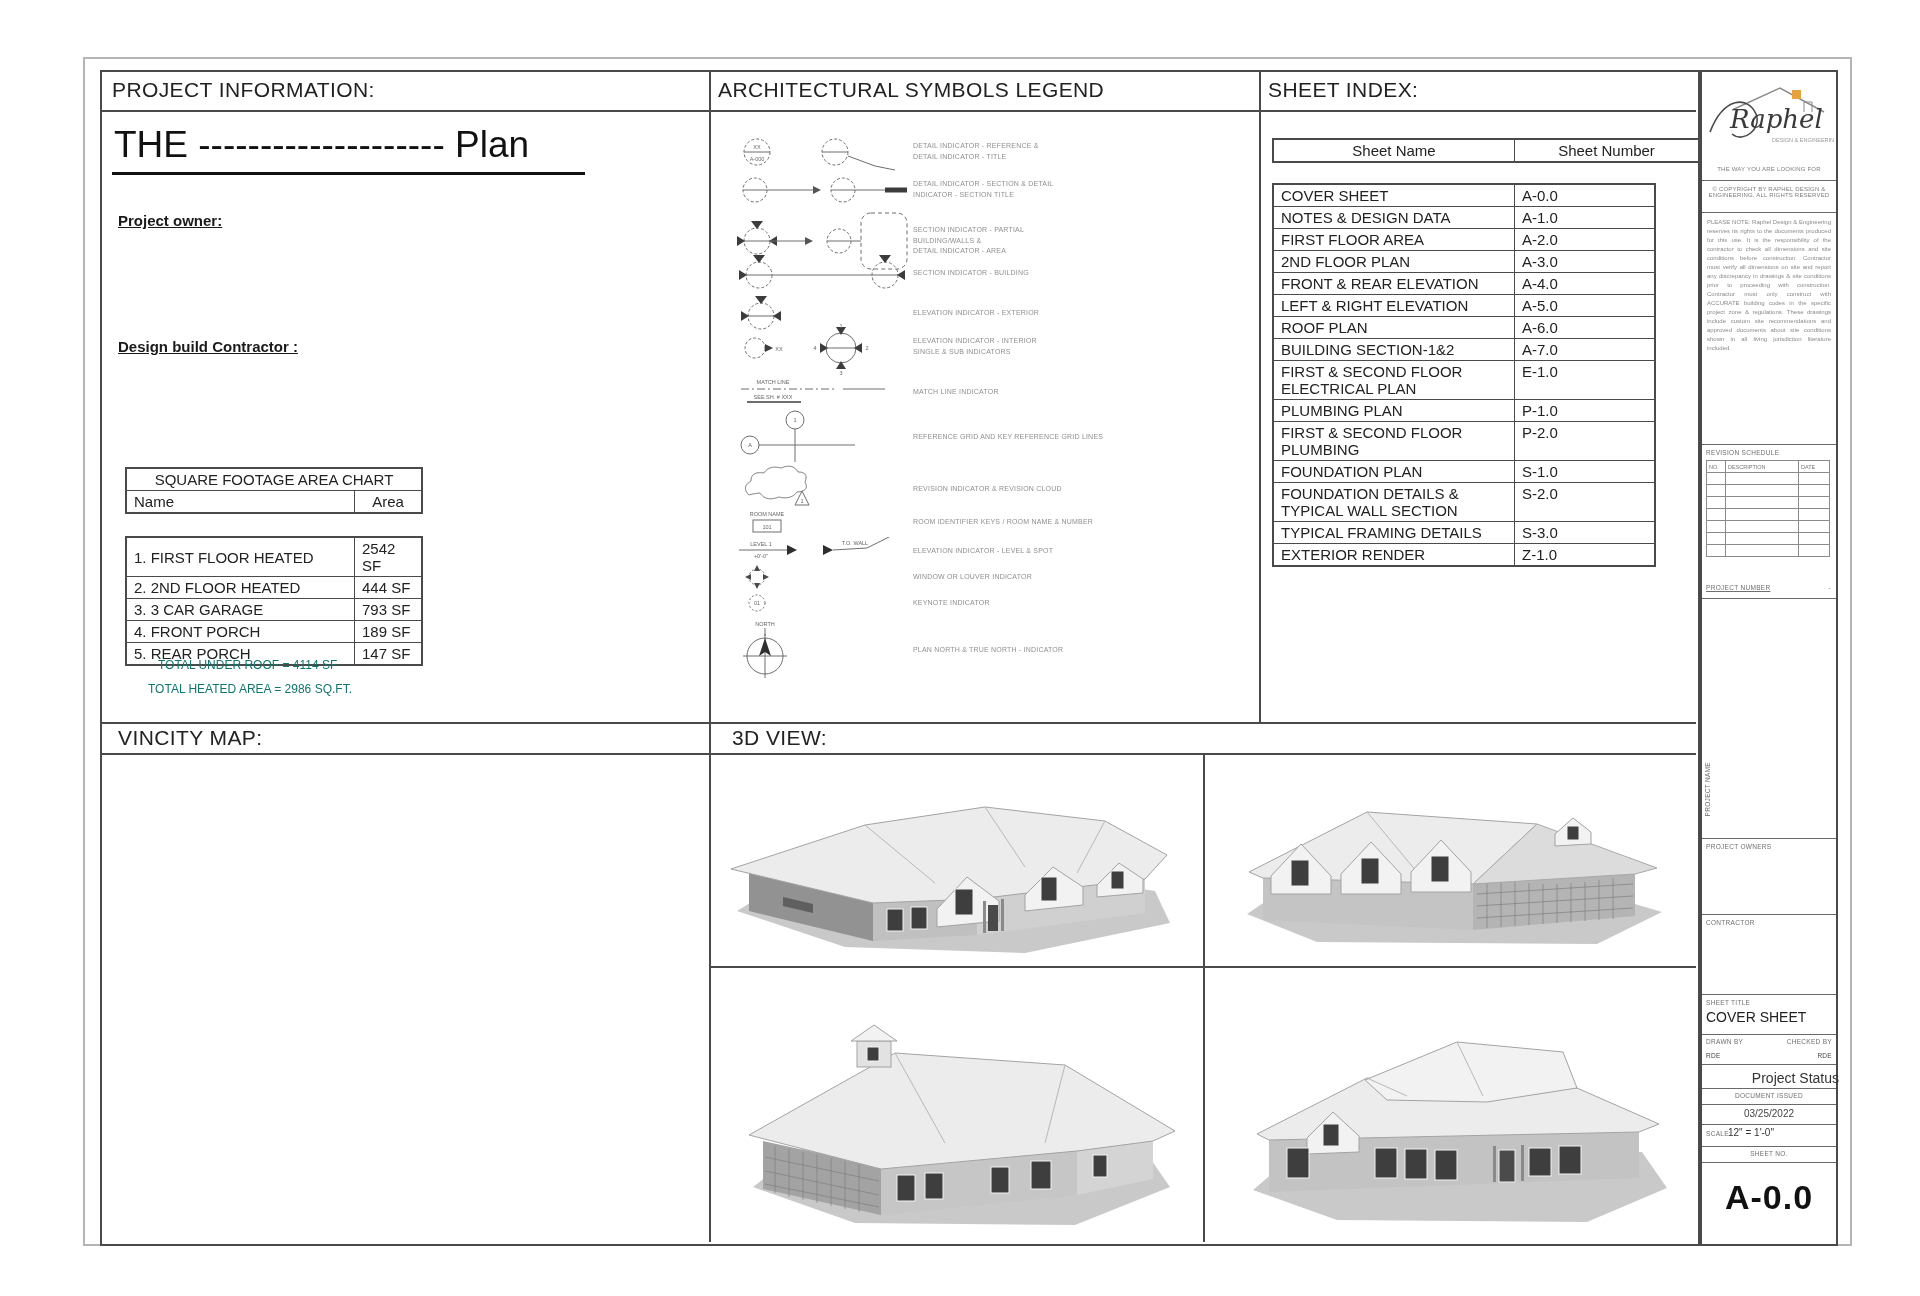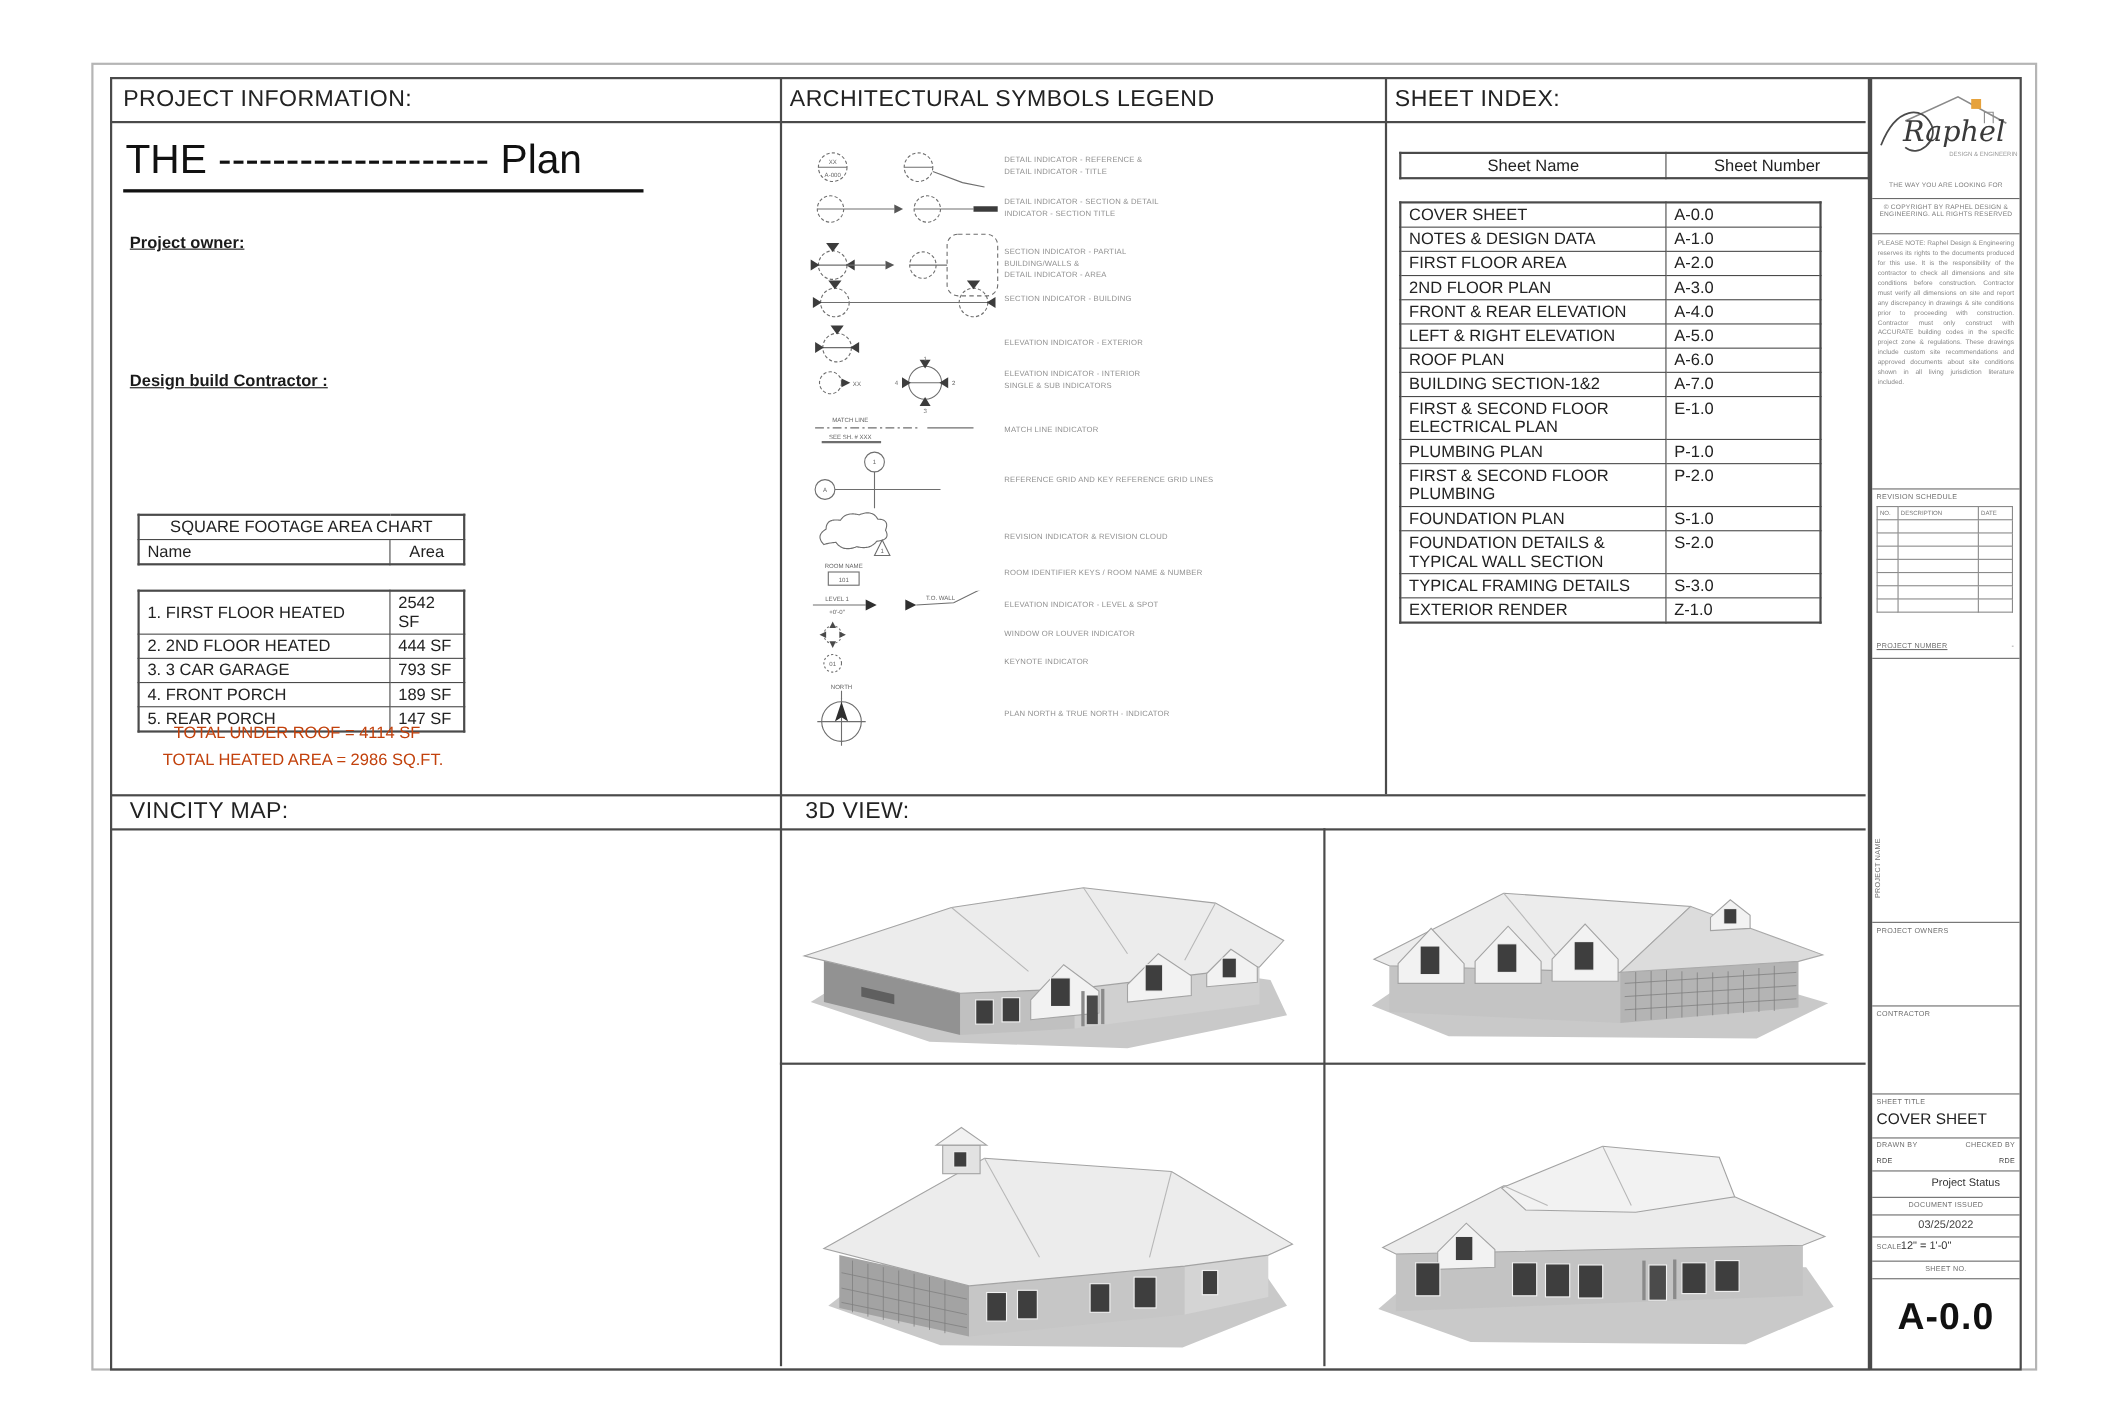--- a/index.html
+++ b/index.html
@@ -8,21 +8,21 @@
   .abs{position:absolute}
   .hline{position:absolute;background:#4a4a4a;height:2px}
   .vline{position:absolute;background:#4a4a4a;width:2px}
   .sec-head{font-size:21px;letter-spacing:.4px;color:#222;white-space:nowrap}
   .plan-title{font-size:37px;color:#111;border-bottom:3px solid #111;padding:0 56px 6px 2px;white-space:nowrap}
   .ul-label{font-size:15px;font-weight:bold;text-decoration:underline;color:#1a1a1a;white-space:nowrap}
   table{border-collapse:collapse}
   .sq-table,.idx-table{border:2px solid #4a4a4a;font-size:15px;color:#222}
   .sq-table td,.sq-table th,.idx-table td,.idx-table th{border:1.5px solid #4a4a4a;padding:2px 7px;font-weight:normal;text-align:left;vertical-align:middle}
   .sq-title{text-align:center !important}
-  .tot-line{font-size:15px;color:#c2410c;white-space:nowrap}
+  .tot-line{font-size:12px;color:#0f766e;white-space:nowrap}
   .leg-row{position:absolute;display:flex;align-items:center}
   .leg-sym{flex:0 0 178px}
   .leg-desc{font-size:7px;line-height:1.55;color:#8f8f8f;white-space:pre-line;letter-spacing:.2px}
   .st{font-size:5.5px;fill:#666;text-anchor:middle;font-family:"Liberation Sans",sans-serif}
   .sym{stroke:#6e6e6e;fill:none}
   .tb{position:absolute;left:1700px;top:70px;width:134px;height:1172px;border:2px solid #4a4a4a;background:#fff}
   .tb .sep{position:absolute;left:0;width:100%;height:1px;background:#6a6a6a}
   .tb-tiny{font-size:6px;color:#7d7d7d;letter-spacing:.2px}
   .tb-label{font-size:6.5px;color:#6f6f6f;letter-spacing:.3px}
   .rev-table{border:1px solid #6a6a6a;font-size:5.5px;color:#777;border-collapse:collapse;width:124px}
@@ -540,21 +540,21 @@
   <div class="abs tb-label" style="left:4px;top:927px">SHEET TITLE</div>
   <div class="abs" style="left:4px;top:937px;font-size:14px;color:#222">COVER SHEET</div>
   <div class="sep" style="top:962px"></div>
 
   <div class="abs tb-label" style="left:4px;top:966px">DRAWN BY</div>
   <div class="abs tb-label" style="right:4px;top:966px">CHECKED BY</div>
   <div class="abs tb-label" style="left:4px;top:980px;color:#444">RDE</div>
   <div class="abs tb-label" style="right:4px;top:980px;color:#444">RDE</div>
   <div class="sep" style="top:992px"></div>
 
-  <div class="abs" style="left:18px;top:998px;width:100%;text-align:center;font-size:10px;color:#333">Project Status</div>
+  <div class="abs" style="left:3px;top:998px;width:100%;text-align:right;font-size:14px;color:#333">Project Status</div>
   <div class="sep" style="top:1016px"></div>
 
   <div class="abs tb-label" style="left:0;top:1020px;width:100%;text-align:center">DOCUMENT ISSUED</div>
   <div class="sep" style="top:1032px"></div>
   <div class="abs" style="left:0;top:1036px;width:100%;text-align:center;font-size:10px;color:#444">03/25/2022</div>
   <div class="sep" style="top:1052px"></div>
 
   <div class="abs tb-label" style="left:4px;top:1058px">SCALE:</div>
   <div class="abs" style="left:26px;top:1055px;font-size:10px;color:#333">12" = 1'-0"</div>
   <div class="sep" style="top:1074px"></div>

